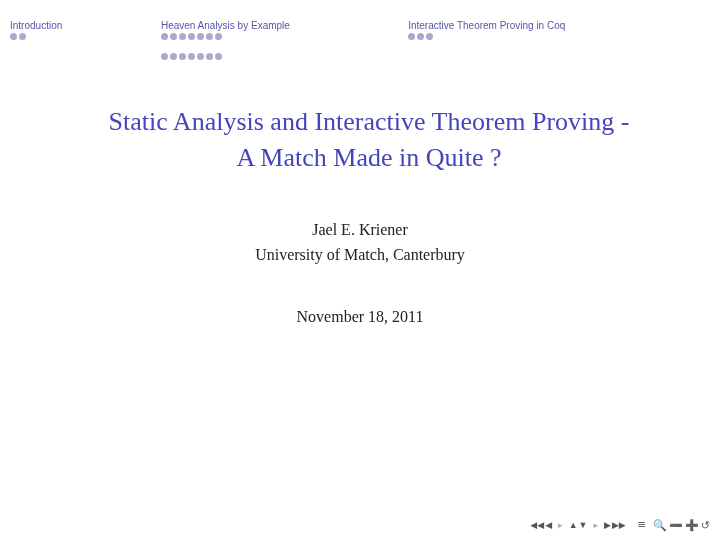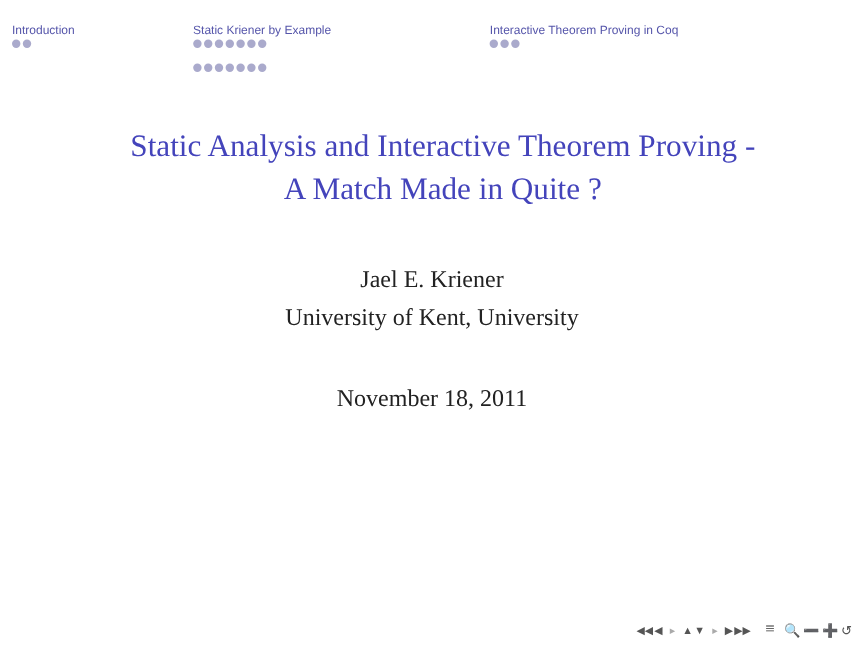--- a/index.html
+++ b/index.html
@@ -69,30 +69,30 @@
       font-weight: normal;
       text-align: center;
       line-height: 1.4;
       margin-bottom: 40px;
       font-family: 'Computer Modern', Georgia, serif;
       margin-left: 18px;
     }
 
     .author-info {
       text-align: center;
-      font-size: 20px;
+      font-size: 16px;
       color: #222;
       line-height: 1.6;
       margin-bottom: 40px;
       font-family: 'Computer Modern', Georgia, serif;
     }
 
     .date-info {
       text-align: center;
-      font-size: 20px;
+      font-size: 16px;
       color: #222;
       font-family: 'Computer Modern', Georgia, serif;
     }
 
     
     .bottom-bar {
       position: absolute;
       bottom: 8px;
       right: 10px;
       display: flex;
@@ -120,21 +120,21 @@
 
   <div class="nav-item">
     <span class="nav-title">Introduction</span>
     <div class="nav-dots">
       <span class="dot"></span>
       <span class="dot"></span>
     </div>
   </div>
 
   <div class="nav-item" style="flex: 1.4;">
-    <span class="nav-title">Static Kriener by Example</span>
+    <span class="nav-title">Heaven Analysis by Example</span>
     <div class="nav-dots" style="max-width: 70px; flex-wrap: wrap;">
       <span class="dot"></span>
       <span class="dot"></span>
       <span class="dot"></span>
       <span class="dot"></span>
       <span class="dot"></span>
       <span class="dot"></span>
       <span class="dot"></span>
       <br style="width:100%">
       <span class="dot"></span>
@@ -160,21 +160,21 @@
 </div>
 
 <div class="main-content">
   <h1 class="slide-title">
     <span>Static Analysis and Interactive Theorem Proving -</span><br>
     <span>A Match Made in Quite ?</span>
   </h1>
 
   <div class="author-info">
     <div>Jael E. Kriener</div>
-    <div>University of Kent, University</div>
+    <div>University of Match, Canterbury</div>
   </div>
 
   <div class="date-info">November 18, 2011</div>
 </div>
 
 <div class="bottom-bar">
   <div class="nav-arrow-group">
     <span class="nav-arrow" style="font-size:9px;">◀◀</span>
     <span class="nav-arrow" style="font-size:9px;">◀</span>
   </div>

